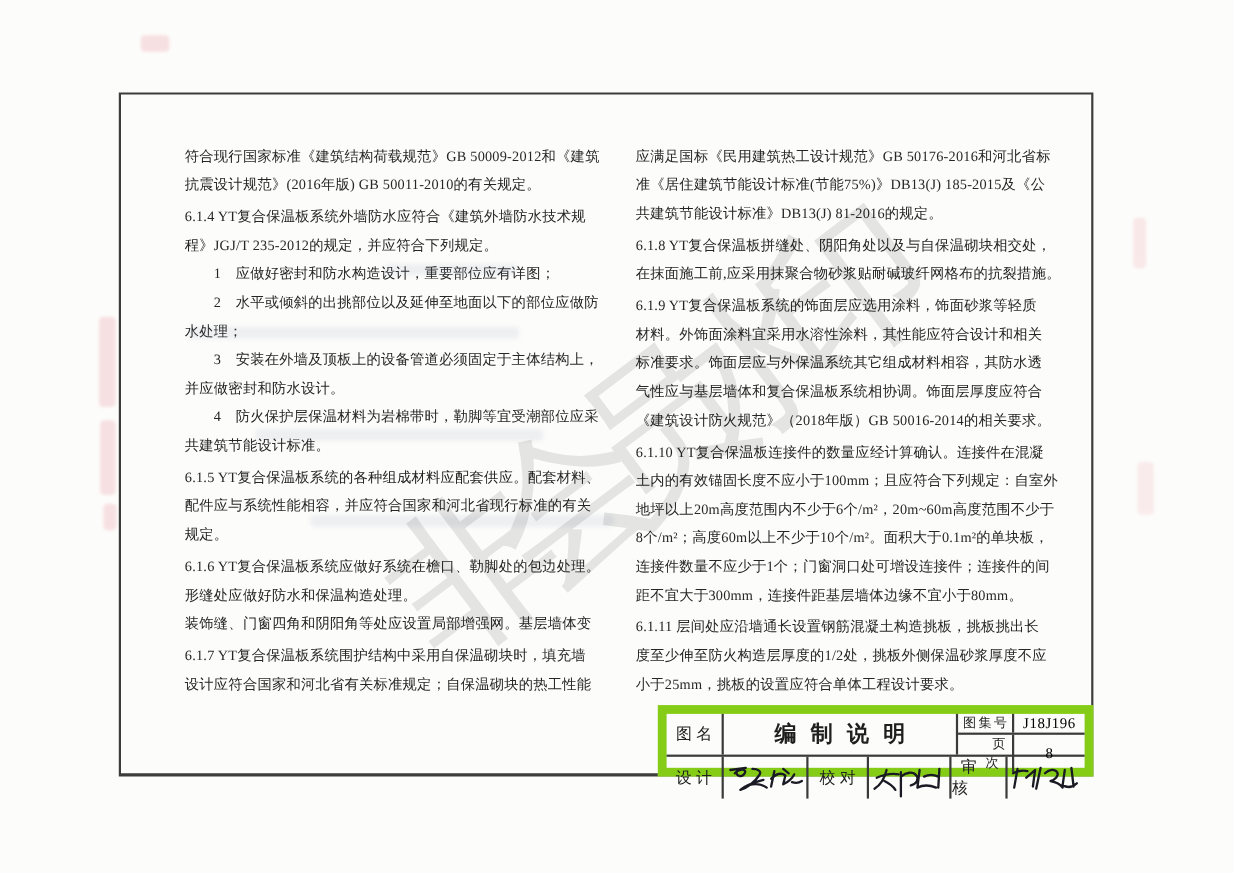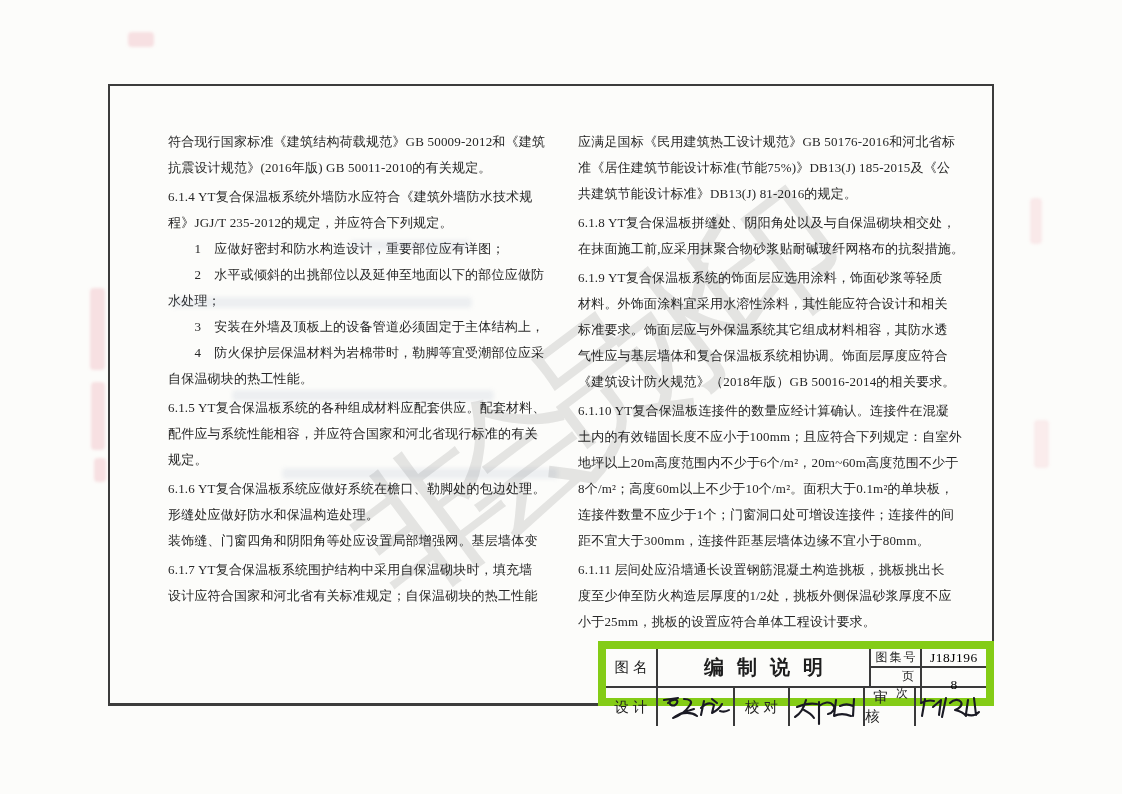--- a/index.html
+++ b/index.html
@@ -70,22 +70,23 @@
 
   <div class="col col-left">
       <div class="tline">符合现行国家标准《建筑结构荷载规范》GB 50009-2012和《建筑</div>
       <div class="tline">抗震设计规范》(2016年版) GB 50011-2010的有关规定。</div>
       <div class="tline sect">6.1.4 YT复合保温板系统外墙防水应符合《建筑外墙防水技术规</div>
       <div class="tline">程》JGJ/T 235-2012的规定，并应符合下列规定。</div>
       <div class="tline">　　1　应做好密封和防水构造设计，重要部位应有详图；</div>
       <div class="tline">　　2　水平或倾斜的出挑部位以及延伸至地面以下的部位应做防</div>
       <div class="tline">水处理；</div>
       <div class="tline">　　3　安装在外墙及顶板上的设备管道必须固定于主体结构上，</div>
+      <div class="tline">并应做密封和防水设计。</div>
       <div class="tline">　　4　防火保护层保温材料为岩棉带时，勒脚等宜受潮部位应采</div>
-      <div class="tline">自保温砌块的热工性能。</div>
+      <div class="tline">共建筑节能设计标准。</div>
       <div class="tline sect">6.1.5 YT复合保温板系统的各种组成材料应配套供应。配套材料、</div>
       <div class="tline">配件应与系统性能相容，并应符合国家和河北省现行标准的有关</div>
       <div class="tline">规定。</div>
       <div class="tline sect">6.1.6 YT复合保温板系统应做好系统在檐口、勒脚处的包边处理。</div>
       <div class="tline">形缝处应做好防水和保温构造处理。</div>
       <div class="tline">装饰缝、门窗四角和阴阳角等处应设置局部增强网。基层墙体变</div>
       <div class="tline sect">6.1.7 YT复合保温板系统围护结构中采用自保温砌块时，填充墙</div>
       <div class="tline">设计应符合国家和河北省有关标准规定；自保温砌块的热工性能</div>
     </div>
   <div class="col col-right">

